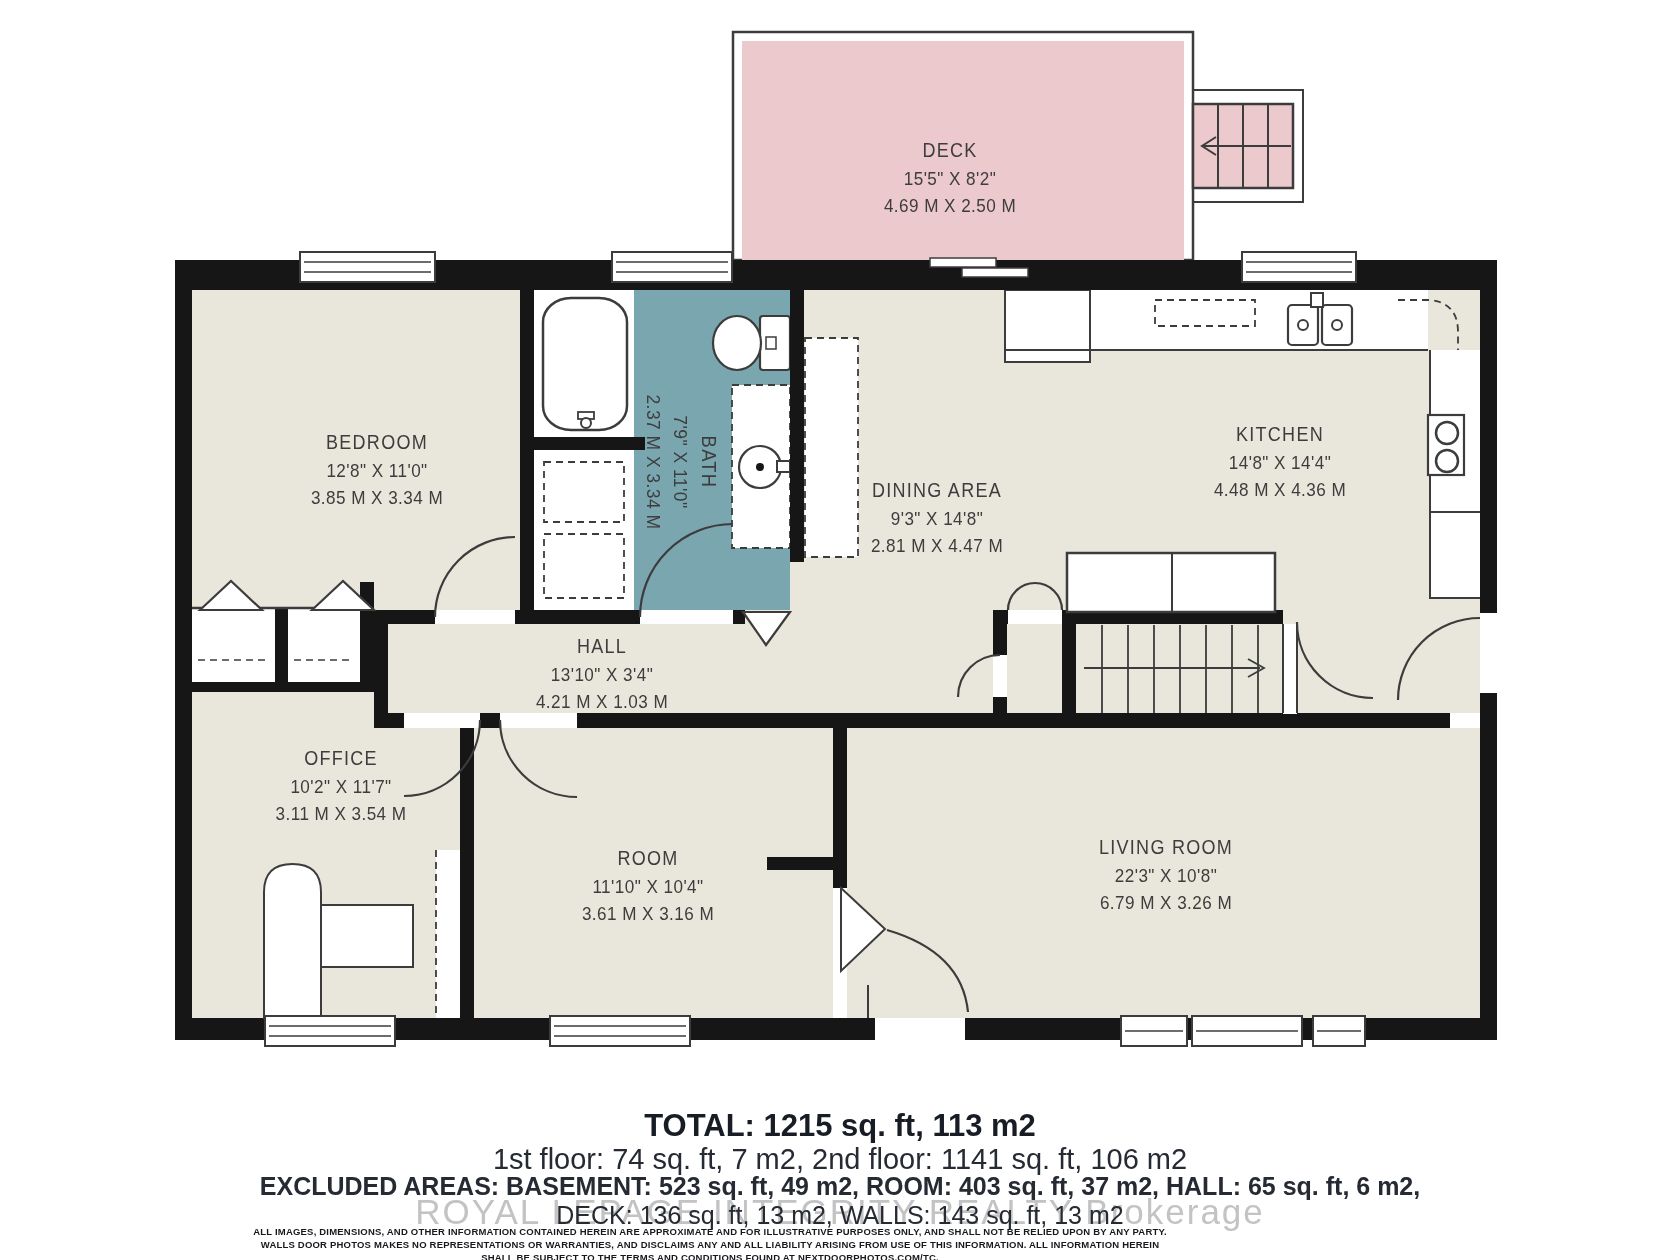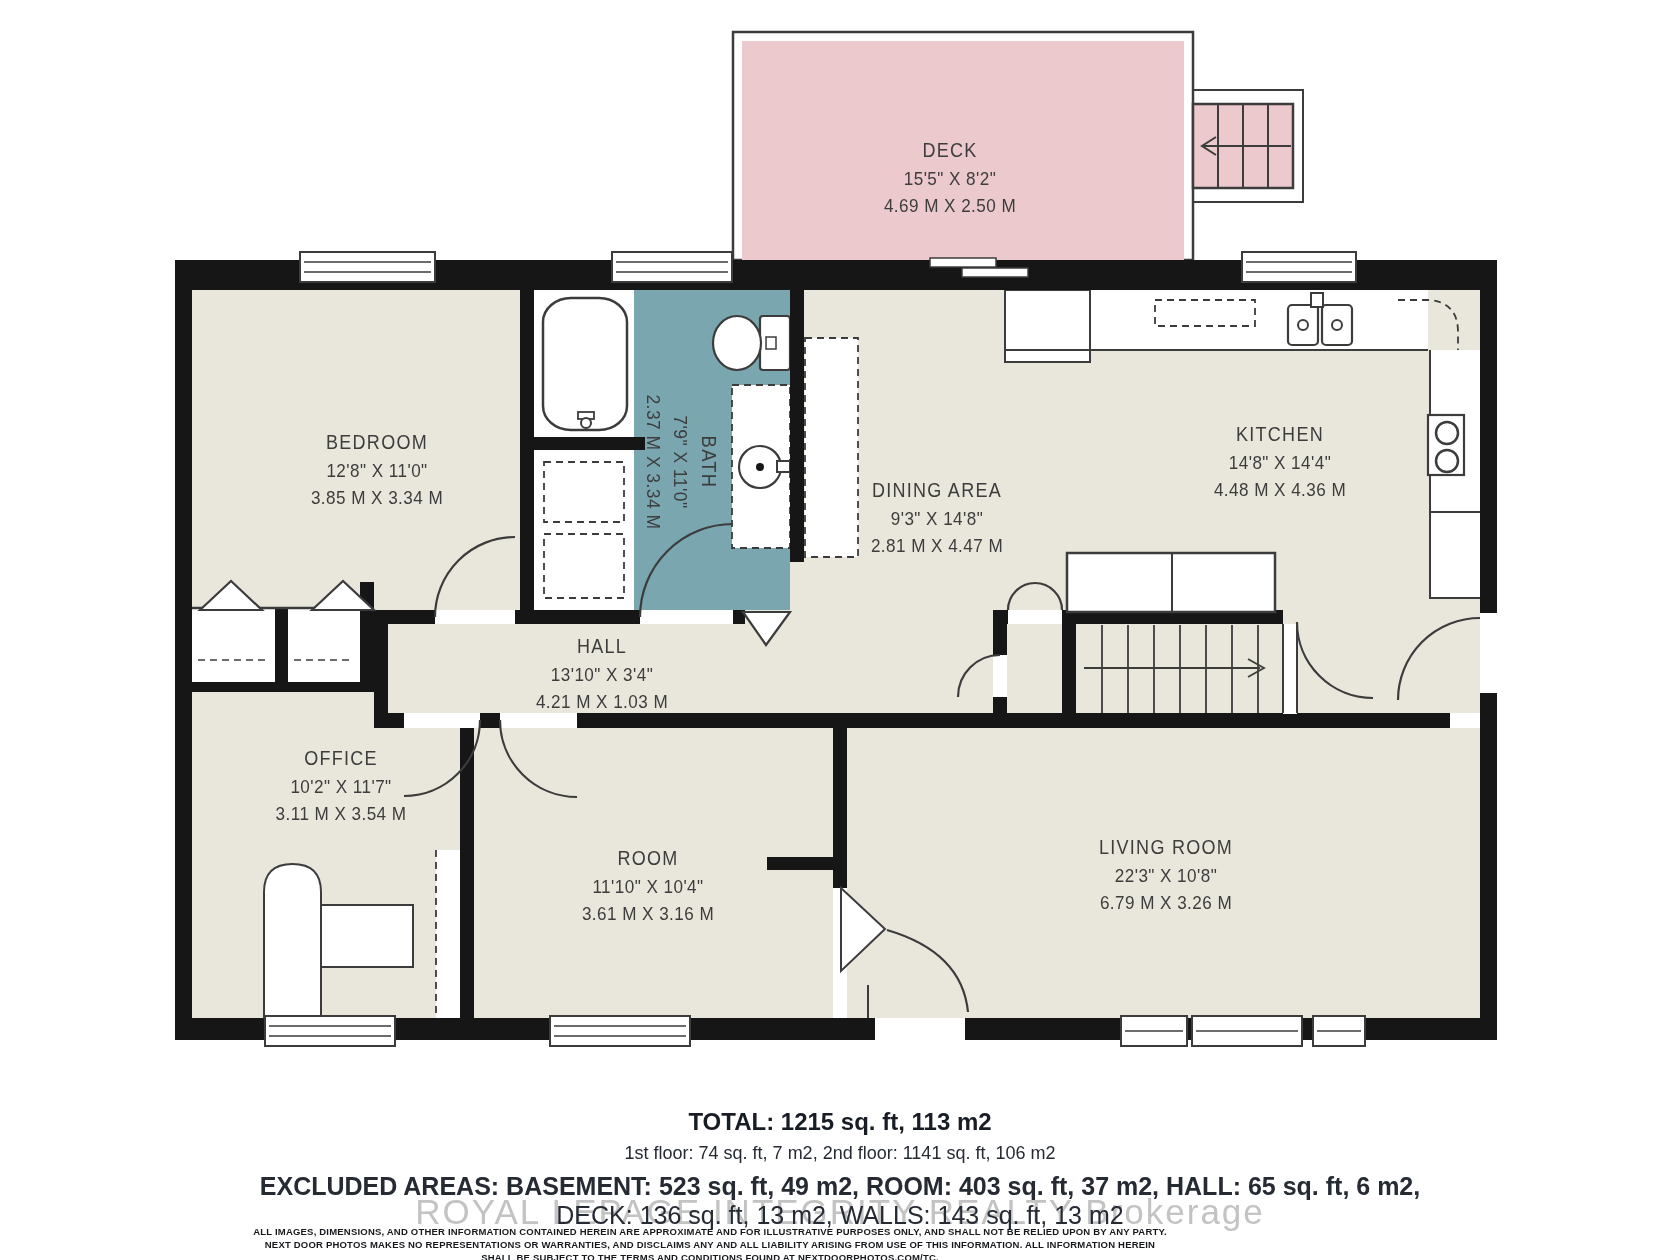--- a/index.html
+++ b/index.html
@@ -28,22 +28,22 @@
   #lbl-bedroom{left:377px;top:429px;}
   #lbl-bath{left:681px;top:462px;transform:translate(-50%,-50%) rotate(90deg) scaleX(.92);transform-origin:center center;}
   #lbl-dining{left:937px;top:477px;}
   #lbl-kitchen{left:1280px;top:421px;}
   #lbl-hall{left:602px;top:633px;}
   #lbl-office{left:341px;top:745px;}
   #lbl-room{left:648px;top:845px;}
   #lbl-living{left:1166px;top:834px;}
   
   .sumline{position:absolute;left:0;width:1680px;text-align:center;z-index:2;color:#252a33;}
-  #sum-total{top:1108px;font-size:24px;font-weight:700;color:#181c24;}
-  #sum-floors{top:1143px;font-size:18px;}
+  #sum-total{top:1108px;font-size:31px;font-weight:700;color:#181c24;}
+  #sum-floors{top:1143px;font-size:29px;}
   #sum-ex1{top:1172px;font-size:25px;font-weight:bold;}
   #sum-ex2{top:1201px;font-size:25px;}
   #watermark{position:absolute;left:0;width:1680px;text-align:center;top:1192px;font-size:35px;
     color:var(--watermark);letter-spacing:2px;z-index:1;white-space:nowrap;}
   .disc{position:absolute;left:0;width:1420px;text-align:center;font-size:9.5px;font-weight:700;
     color:#16181c;letter-spacing:.2px;z-index:2;}
   #disc1{top:1226px;} #disc2{top:1239px;} #disc3{top:1252px;}
 </style>
 </head>
 <body>
@@ -293,16 +293,16 @@
   <div class="rdims">22'3" X 10'8"</div>
   <div class="rmeters">6.79 M X 3.26 M</div>
 </div>
 
 <div id="watermark">ROYAL LEPAGE INTEGRITY REALTY Brokerage</div>
 <div class="sumline" id="sum-total">TOTAL: 1215 sq. ft, 113 m2</div>
 <div class="sumline" id="sum-floors">1st floor: 74 sq. ft, 7 m2, 2nd floor: 1141 sq. ft, 106 m2</div>
 <div class="sumline" id="sum-ex1">EXCLUDED AREAS: BASEMENT: 523 sq. ft, 49 m2, ROOM: 403 sq. ft, 37 m2, HALL: 65 sq. ft, 6 m2,</div>
 <div class="sumline" id="sum-ex2">DECK: 136 sq. ft, 13 m2, WALLS: 143 sq. ft, 13 m2</div>
 <div class="disc" id="disc1">ALL IMAGES, DIMENSIONS, AND OTHER INFORMATION CONTAINED HEREIN ARE APPROXIMATE AND FOR ILLUSTRATIVE PURPOSES ONLY, AND SHALL NOT BE RELIED UPON BY ANY PARTY.</div>
-<div class="disc" id="disc2">NEXT DOOR PHOTOS MAKES NO REPRESENTATIONS OR WARRANTIES, AND DISCLAIMS ANY AND ALL LIABILITY ARISING FROM USE OF THIS INFORMATION. ALL INFORMATION HEREIN</div>
+<div class="disc" id="disc2">WALLS DOOR PHOTOS MAKES NO REPRESENTATIONS OR WARRANTIES, AND DISCLAIMS ANY AND ALL LIABILITY ARISING FROM USE OF THIS INFORMATION. ALL INFORMATION HEREIN</div>
 <div class="disc" id="disc3">SHALL BE SUBJECT TO THE TERMS AND CONDITIONS FOUND AT NEXTDOORPHOTOS.COM/TC.</div>
 
 </div>
 
 </body></html>

